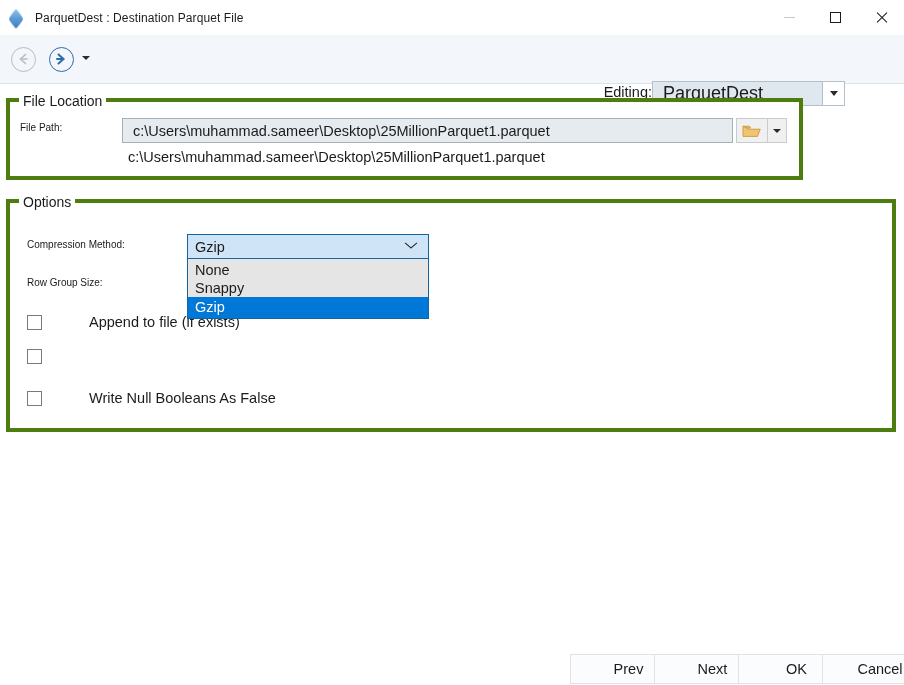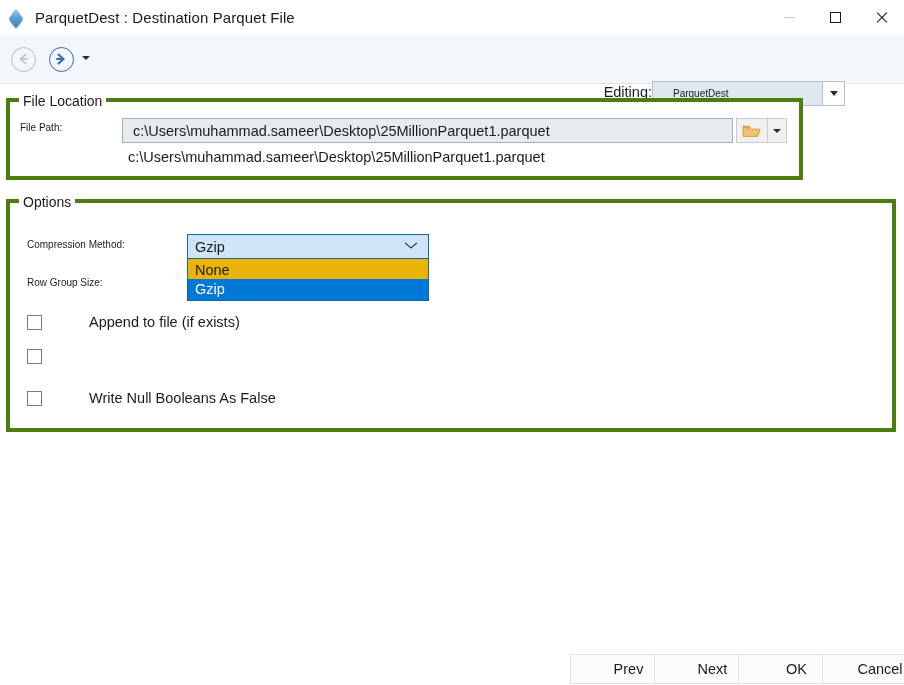--- a/index.html
+++ b/index.html
@@ -28,21 +28,21 @@
   }
   .title-icon .gem {
     position: absolute; left: 0; top: 3px;
     width: 12px; height: 12px;
     background: linear-gradient(135deg, #8cc2ea 0%, #5b9bd5 48%, #3f7cb4 100%);
     transform: rotate(45deg) skew(8deg, 8deg);
     border-radius: 2px;
     box-shadow: 0 0 0 0.5px #6a9fd0;
   }
   .title-text {
-    font-size: 15px; color: #1b1b1b; letter-spacing: 0.1px;
+    font-size: 12px; color: #1b1b1b; letter-spacing: 0.1px;
   }
   .winbtns {
     position: absolute; right: 0; top: 0; height: 35px;
     display: flex; align-items: stretch;
   }
   .winbtn {
     width: 46px; height: 35px;
     display: flex; align-items: center; justify-content: center;
     cursor: default;
   }
@@ -85,21 +85,21 @@
     font-size: 14.5px; color: #1b1b1b;
   }
   .editing-combo {
     position: absolute; left: 652px; top: 46px;
     width: 193px; height: 25px;
     background: #dfe7ef;
     border: 1px solid #b5bfc9;
     display: flex; align-items: center;
   }
   .editing-combo .val {
-    flex: 1; padding-left: 20px; font-size: 10px; color: #1b1b1b;
+    flex: 1; padding-left: 10px; font-size: 18px; color: #1b1b1b;
   }
   .editing-combo .btn {
     width: 22px; height: 23px;
     background: #ffffff;
     border-left: 1px solid #b5bfc9;
     display: flex; align-items: center; justify-content: center;
   }
   .caret-dn {
     width: 0; height: 0;
     border-left: 4px solid transparent;
@@ -177,21 +177,21 @@
   .chev:before, .chev:after {
     content: ""; position: absolute; top: 6px;
     width: 8px; height: 1.4px; background: #1b1b1b;
   }
   .chev:before { left: 0px; transform: rotate(40deg); }
   .chev:after  { left: 5.5px; transform: rotate(-40deg); }
 
   .dropdown-list {
     position: absolute; left: 177px; top: 56px;
     width: 242px;
-    background: #eab308;
+    background: #e5e5e5;
     border: 1px solid #1464a0;
     border-top: none;
     z-index: 40;
     padding-top: 2px;
   }
   .dropdown-item {
     height: 18px; line-height: 18px;
     padding-left: 7px;
     font-size: 14.5px; color: #1b1b1b;
     white-space: nowrap;
@@ -322,20 +322,21 @@
       <span class="checkbox"></span>
     </div>
 
     <div class="checkrow" style="top:181px;margin-top:6px;">
       <span class="checkbox"></span>
       <span class="lbl">Write Null Booleans As False</span>
     </div>
 
     <div class="dropdown-list">
       <div class="dropdown-item">None</div>
+      <div class="dropdown-item">Snappy</div>
       <div class="dropdown-item selected">Gzip</div>
     </div>
   </div>
 
   <div class="btnbar">
     <div class="dlgbtn">Prev</div>
     <div class="dlgbtn">Next</div>
     <div class="dlgbtn">OK</div>
     <div class="dlgbtn">Cancel</div>
   </div>

